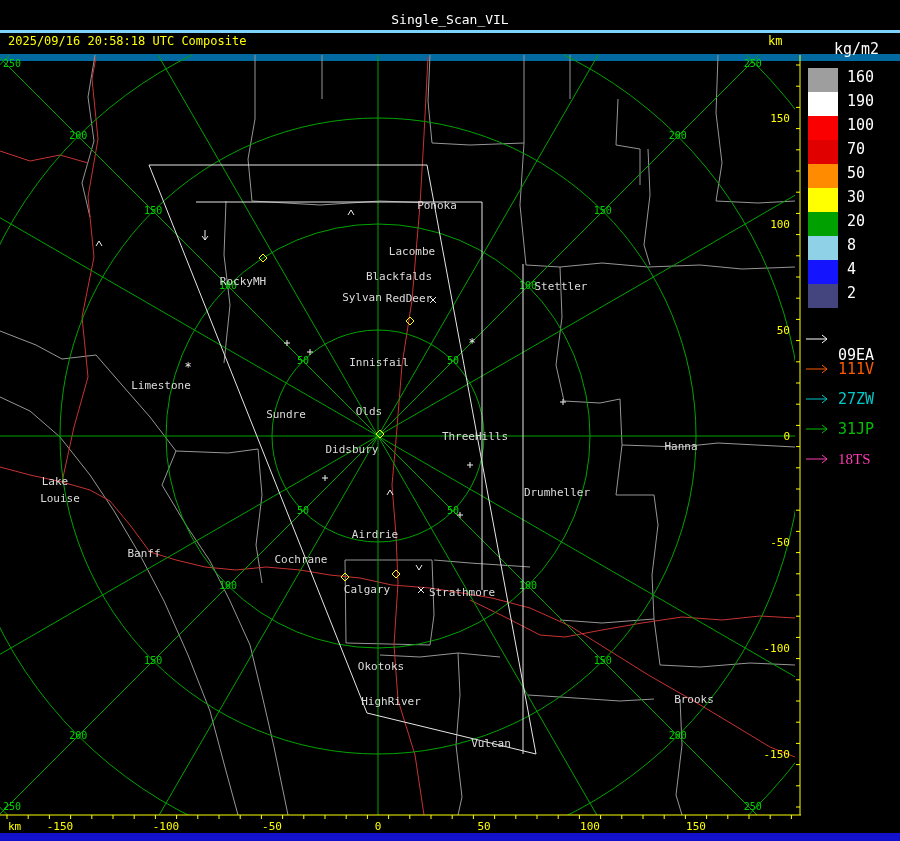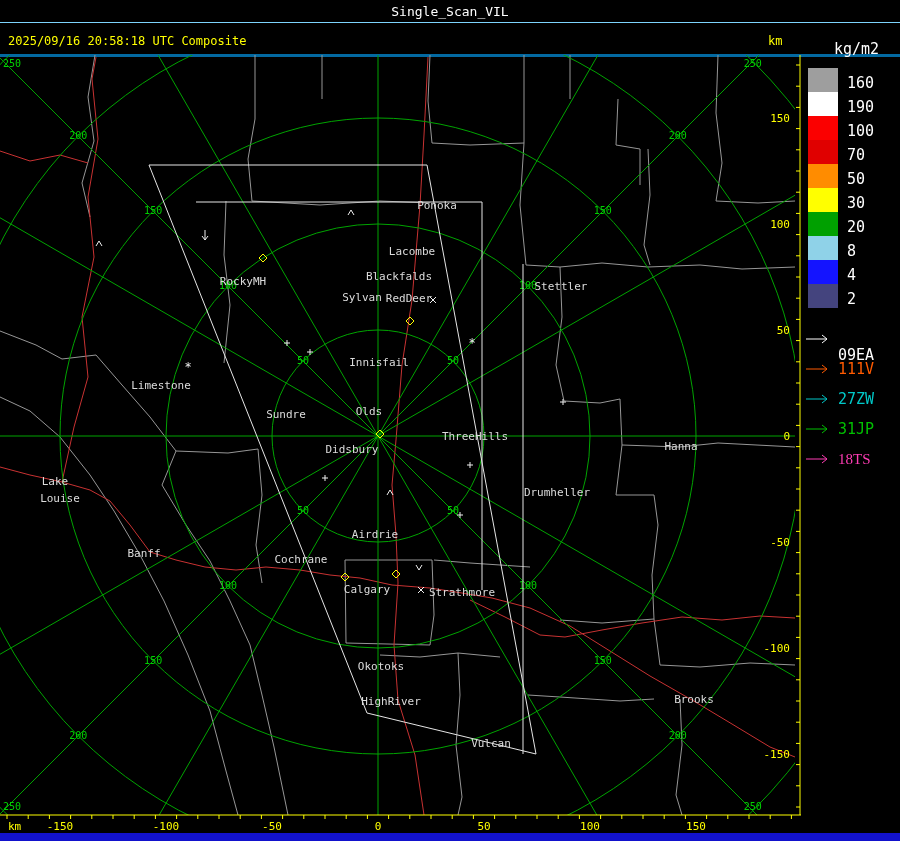--- a/index.html
+++ b/index.html
@@ -1,30 +1,30 @@
 <!DOCTYPE html>
 <html><head>
 <meta charset="utf-8">
 <style>
   html,body{margin:0;padding:0;background:#000;}
   .app{position:relative;width:900px;height:841px;background:#000;overflow:hidden;
        font-family:"DejaVu Sans Mono","Liberation Mono",monospace;}
-  .titlebar{position:absolute;left:0;top:0;width:900px;height:22px;
-            border-bottom:1px solid #7dd3fc;color:#ffffff;font-size:13px;
+  .titlebar{position:absolute;left:0;top:8px;width:900px;height:22px;
+            border-bottom:3px solid #7dd3fc;color:#ffffff;font-size:13px;
             display:flex;align-items:center;justify-content:center;}
   .infobar{position:absolute;left:0;top:23px;width:900px;height:31px;
-           border-bottom:3px solid #0369a1;}
+           border-bottom:7px solid #0369a1;}
   .timestamp{position:absolute;left:8px;top:11px;color:#ffff00;font-size:12px;white-space:pre;}
   .km-right{position:absolute;left:768px;top:11px;color:#ffff00;font-size:12px;}
   #map{position:absolute;left:0;top:55px;width:795px;height:760px;}
   #right-axis{position:absolute;left:758px;top:55px;width:47px;height:760px;pointer-events:none;}
   #bottom-axis{position:absolute;left:0;top:813px;width:806px;height:20px;}
   #legend{position:absolute;left:806px;top:40px;width:94px;height:780px;color:#ffffff;font-size:15px;}
   .legend-unit{margin-left:28px;margin-bottom:10px;color:#ffffff;}
-  .bin-row{display:flex;align-items:flex-end;height:24px;}
+  .bin-row{display:flex;align-items:flex-start;height:24px;}
   .bin-swatch{width:30px;height:24px;margin-left:2px;flex:none;}
   .bin-label{margin-left:9px;color:#ffffff;}
   #legend-radars{margin-top:16px;}
   .radar-row{display:flex;align-items:center;height:30px;}
   .radar-row svg{margin-right:6px;flex:none;}
   .bottom-strip{position:absolute;left:0;top:833px;width:900px;height:8px;background:#1212cc;}
   svg text{font-family:"DejaVu Sans Mono","Liberation Mono",monospace;}
 </style>
 </head>
 <body>

